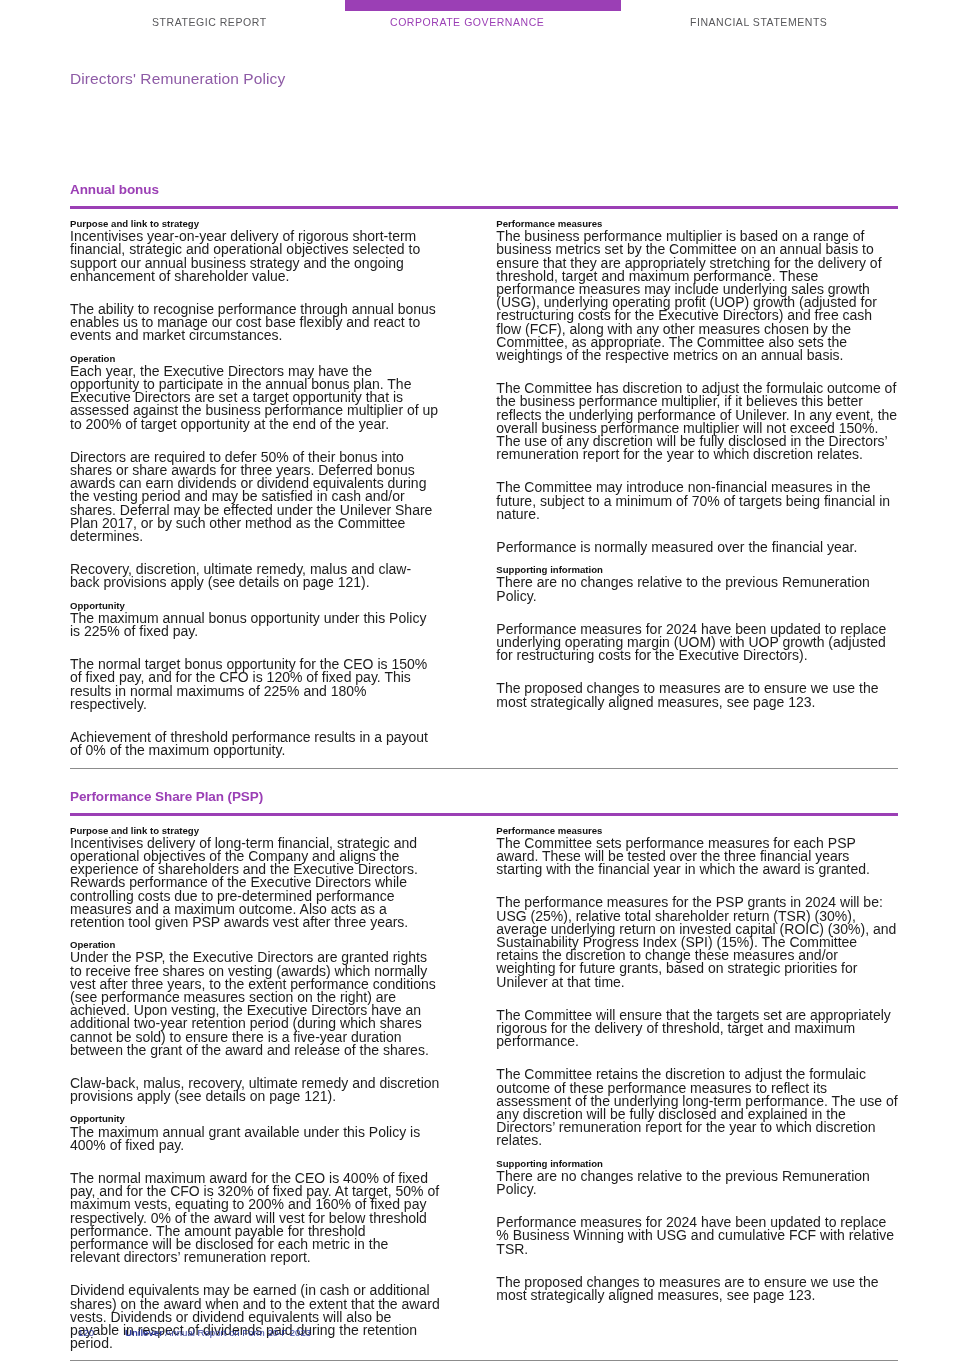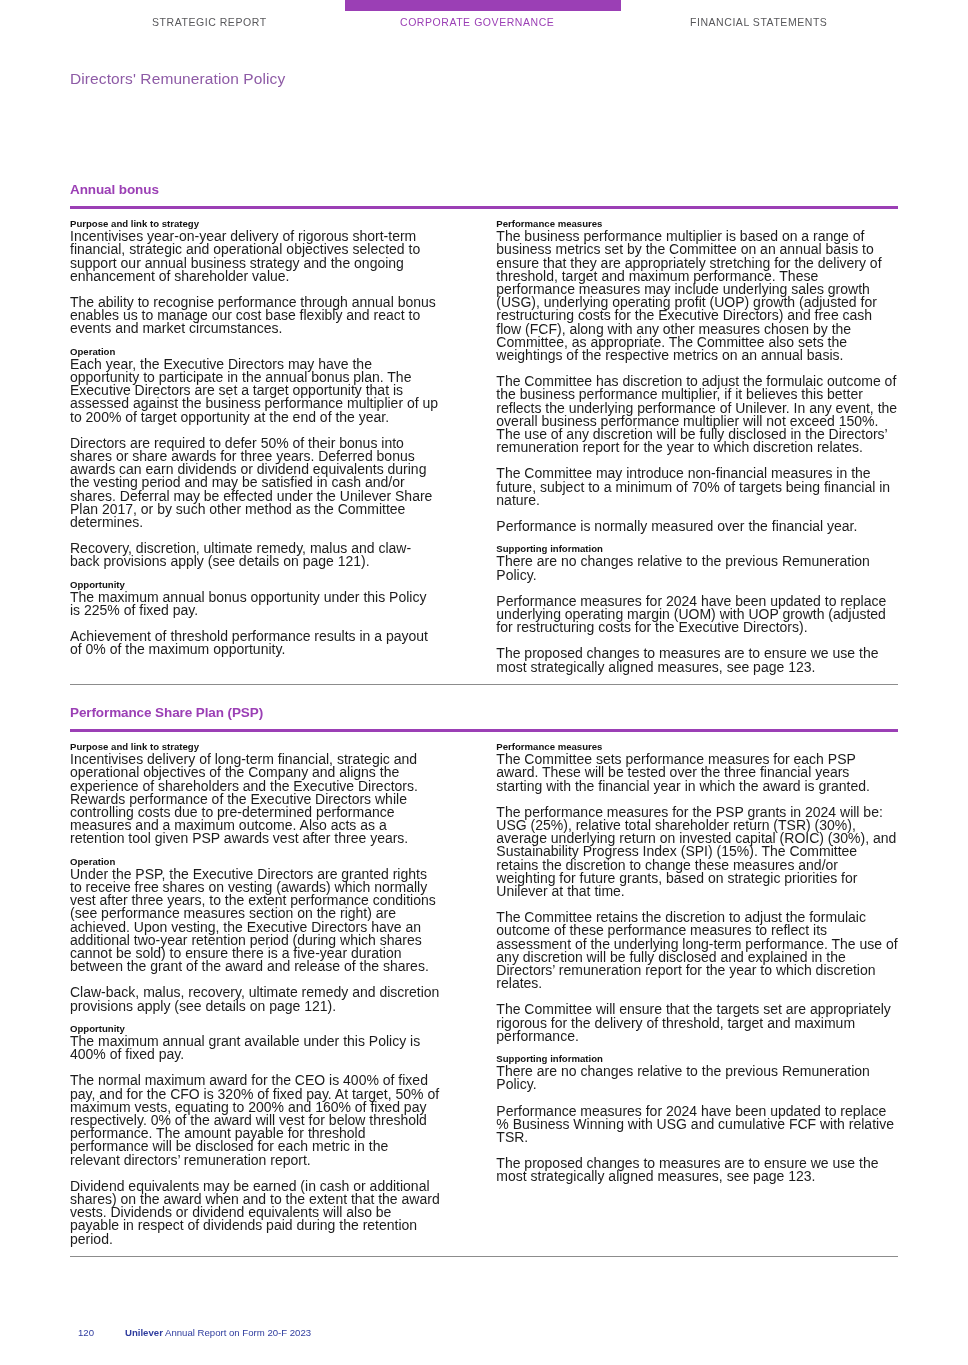--- a/index.html
+++ b/index.html
@@ -26,21 +26,21 @@
   .nav-tab {
     position: absolute;
     top: 16px;
     font-size: 10.5px;
     letter-spacing: 0.55px;
     color: #58585b;
     white-space: nowrap;
   }
   .nav-tab.active { color: #9b3fb5; }
   .nav-tab-strategic { left: 152px; }
-  .nav-tab-corporate { left: 400px; text-align: right; }
+  .nav-tab-corporate { left: 390px; text-align: right; }
   .nav-tab-financial { left: 690px; }
   .nav-active-bar {
     position: absolute;
     left: 345px;
     top: 0;
     width: 276px;
     height: 11px;
     background: #9b3fb5;
   }
 
@@ -100,21 +100,21 @@
     color: #111111;
     line-height: 13.2px;
     margin: 0 0 0 0;
   }
   .para {
     font-size: 14px;
     line-height: 13.2px;
     color: #1c1c1c;
     margin: 0;
   }
-  .para + .para { margin-top: 13px; }
+  .para + .para { margin-top: 20px; }
   .sub-heading + .para { margin-top: 0; }
   .block + .block { margin-top: 9px; }
 
   
   .footer {
     position: absolute;
     left: 78px;
     bottom: 27px;
     font-size: 9.6px;
     color: #2f3c9e;
@@ -156,20 +156,21 @@
         <div class="block">
           <div class="sub-heading">Operation</div>
           <p class="para">Each year, the Executive Directors may have the opportunity to participate in the annual bonus plan. The Executive Directors are set a target opportunity that is assessed against the business performance multiplier of up to 200% of target opportunity at the end of the year.</p>
           <p class="para">Directors are required to defer 50% of their bonus into shares or share awards for three years. Deferred bonus awards can earn dividends or dividend equivalents during the vesting period and may be satisfied in cash and/or shares. Deferral may be effected under the Unilever Share Plan 2017, or by such other method as the Committee determines.</p>
           <p class="para">Recovery, discretion, ultimate remedy, malus and claw-back provisions apply (see details on page 121).</p>
         </div>
 
         <div class="block">
           <div class="sub-heading">Opportunity</div>
           <p class="para">The maximum annual bonus opportunity under this Policy is 225% of fixed pay.</p>
+          <p class="para">The normal target bonus opportunity for the CEO is 150% of fixed pay, and for the CFO is 120% of fixed pay. This results in normal maximums of 225% and 180% respectively.</p>
           <p class="para">Achievement of threshold performance results in a payout of 0% of the maximum opportunity.</p>
         </div>
 
       </div>
 
       <div class="col col-right">
 
         <div class="block">
           <div class="sub-heading">Performance measures</div>
           <p class="para">The business performance multiplier is based on a range of business metrics set by the Committee on an annual basis to ensure that they are appropriately stretching for the delivery of threshold, target and maximum performance. These performance measures may include underlying sales growth (USG), underlying operating profit (UOP) growth (adjusted for restructuring costs for the Executive Directors) and free cash flow (FCF), along with any other measures chosen by the Committee, as appropriate. The Committee also sets the weightings of the respective metrics on an annual basis.</p>
@@ -217,22 +218,22 @@
         </div>
 
       </div>
 
       <div class="col col-right">
 
         <div class="block">
           <div class="sub-heading">Performance measures</div>
           <p class="para">The Committee sets performance measures for each PSP award. These will be tested over the three financial years starting with the financial year in which the award is granted.</p>
           <p class="para">The performance measures for the PSP grants in 2024 will be: USG (25%), relative total shareholder return (TSR) (30%), average underlying return on invested capital (ROIC) (30%), and Sustainability Progress Index (SPI) (15%). The Committee retains the discretion to change these measures and/or weighting for future grants, based on strategic priorities for Unilever at that time.</p>
+          <p class="para">The Committee will ensure that the targets set are appropriately rigorous for the delivery of threshold, target and maximum performance.</p>
           <p class="para">The Committee retains the discretion to adjust the formulaic outcome of these performance measures to reflect its assessment of the underlying long-term performance. The use of any discretion will be fully disclosed and explained in the Directors’ remuneration report for the year to which discretion relates.</p>
-          <p class="para">The Committee will ensure that the targets set are appropriately rigorous for the delivery of threshold, target and maximum performance.</p>
         </div>
 
         <div class="block">
           <div class="sub-heading">Supporting information</div>
           <p class="para">There are no changes relative to the previous Remuneration Policy.</p>
           <p class="para">Performance measures for 2024 have been updated to replace % Business Winning with USG and cumulative FCF with relative TSR.</p>
           <p class="para">The proposed changes to measures are to ensure we use the most strategically aligned measures, see page 123.</p>
         </div>
 
       </div>

